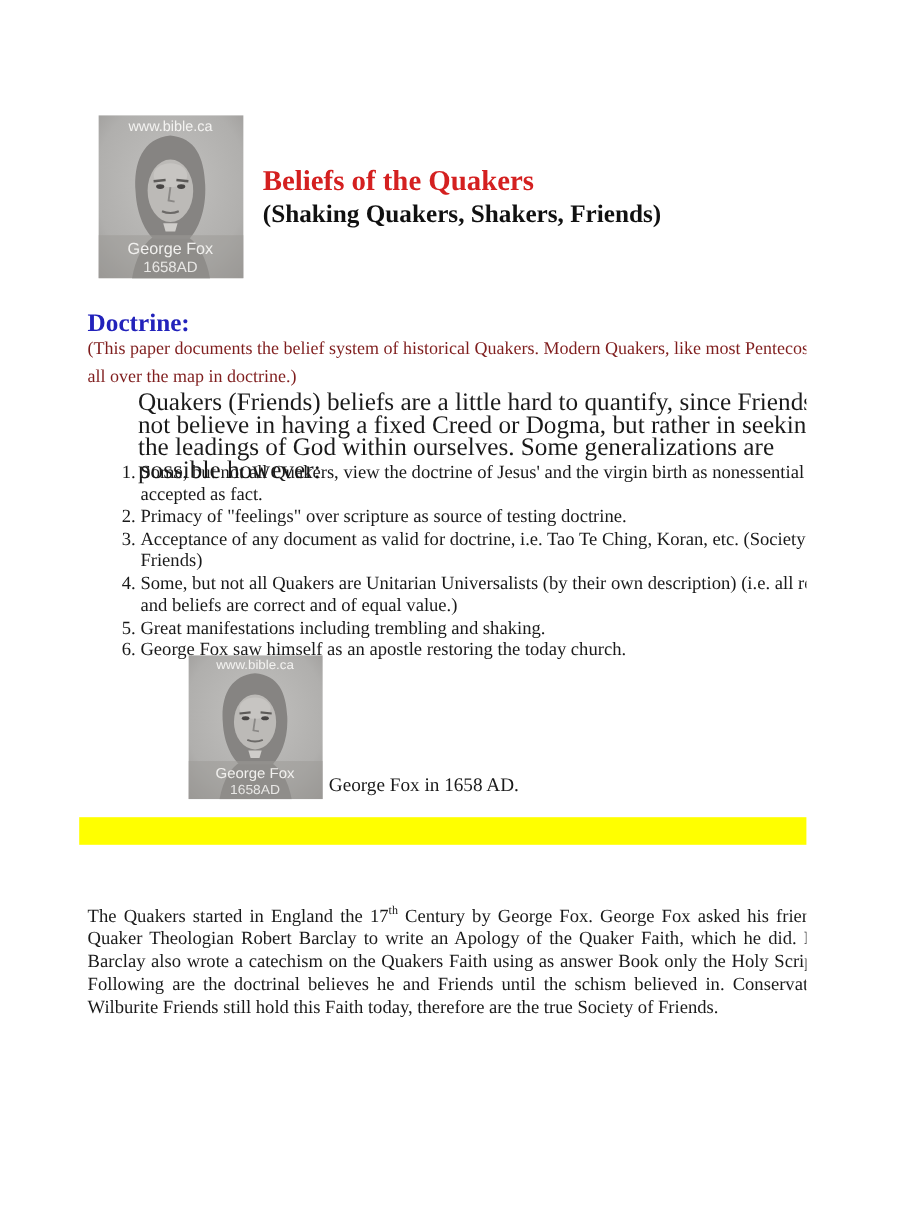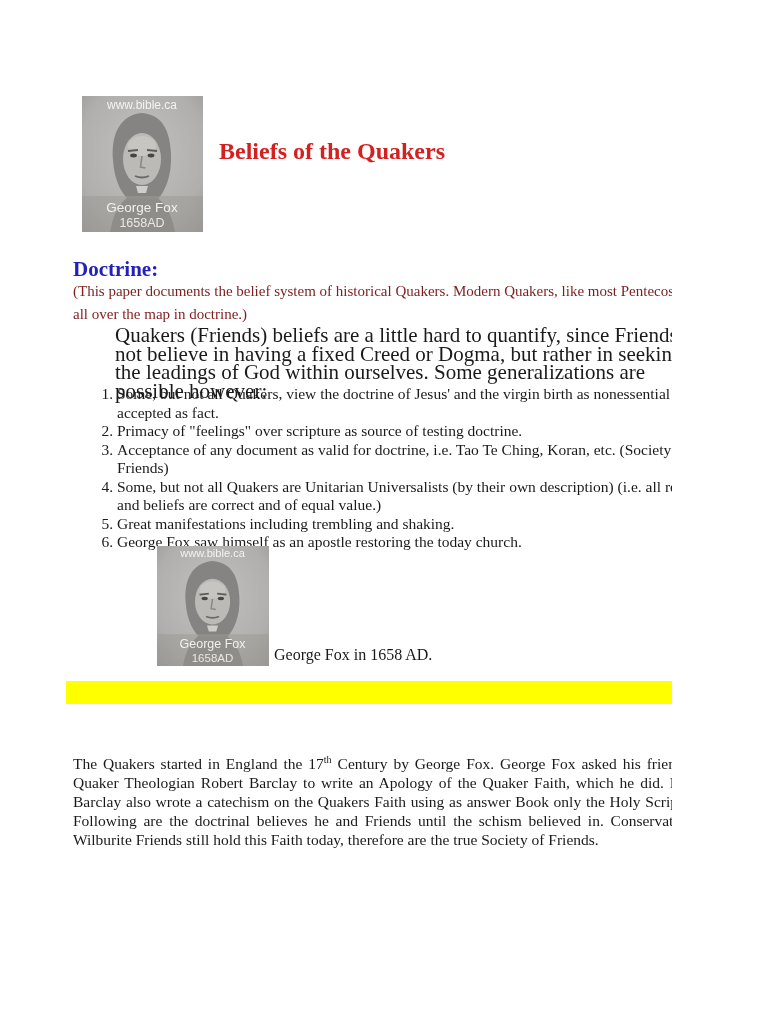--- a/index.html
+++ b/index.html
@@ -162,20 +162,21 @@
         <path d="M53,80 Q60,83 67,80" stroke="#6b6967" stroke-width="1.8" fill="none"></path>
         <path d="M54,90 L66,90 L64,97 L56,97 Z" fill="#cfcdca"></path>
         <rect y="100" width="121" height="36" fill="#9c9a98" opacity="0.55"></rect>
         <text x="60" y="13" text-anchor="middle" font-family="Liberation Sans, sans-serif" font-size="12" fill="#f4f3f1">www.bible.ca</text>
         <text x="60" y="116" text-anchor="middle" font-family="Liberation Sans, sans-serif" font-size="13.5" fill="#f1f0ee">George Fox</text>
         <text x="60" y="131" text-anchor="middle" font-family="Liberation Sans, sans-serif" font-size="12.5" fill="#e8e7e5">1658AD</text>
       </svg>
     </div>
     <div class="masthead-titles">
       <div class="doc-title">Beliefs of the Quakers</div>
+      <div class="doc-subtitle">(Shaking Quakers, Shakers, Friends)</div>
     </div>
   </div>
 
   <div class="doctrine-heading">Doctrine:</div>
   <div class="doctrine-note">(This paper documents the belief system of historical Quakers. Modern Quakers, like most Pentecostals, are all over the map in doctrine.)</div>
   <div class="doctrine-intro">Quakers (Friends) beliefs are a little hard to quantify, since Friends do not believe in having a fixed Creed or Dogma, but rather in seeking for the leadings of God within ourselves. Some generalizations are possible however:</div>
 
   <div class="doctrine-list">
     <ol>
       <li>Some, but not all Quakers, view the doctrine of Jesus' and the virgin birth as nonessential and not accepted as fact.</li>

